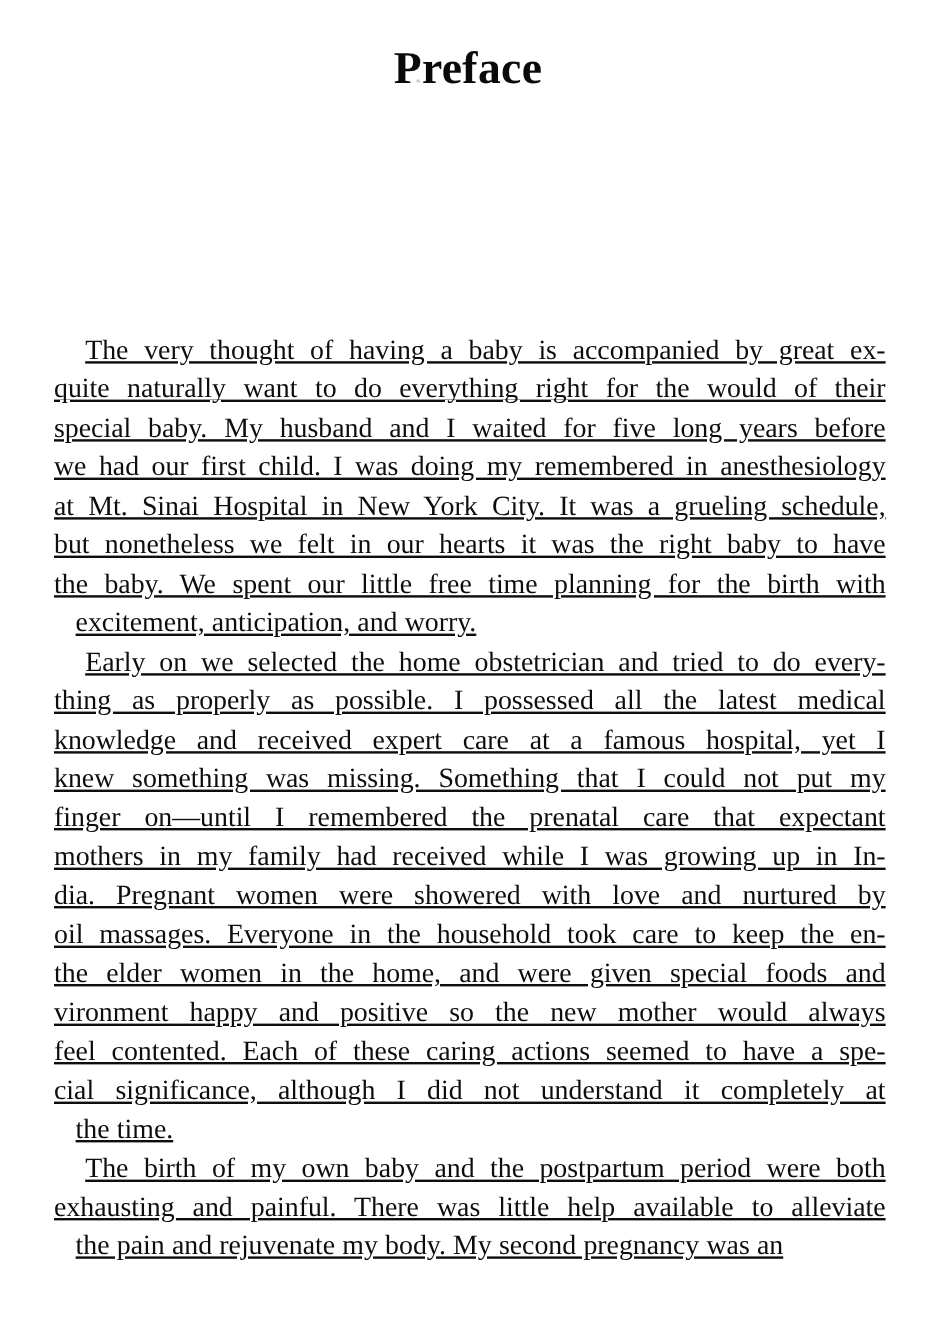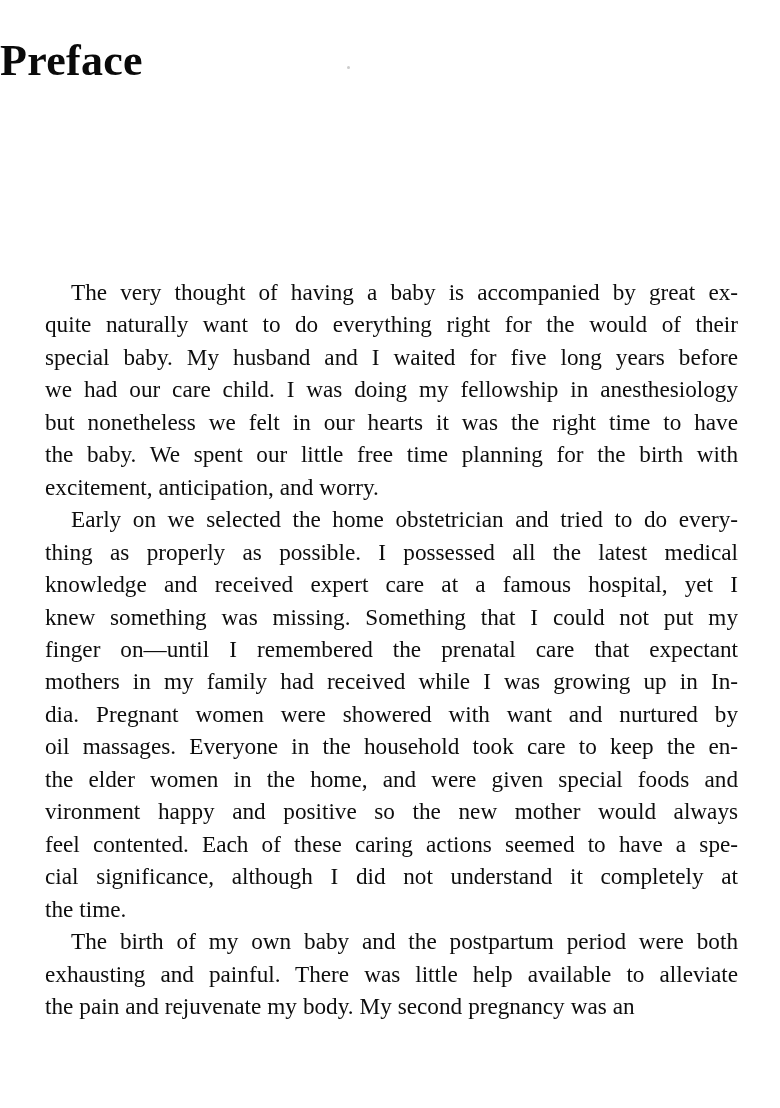--- a/index.html
+++ b/index.html
@@ -24,23 +24,24 @@
     inset: 0;
     background: #ffffff;
   }
 
   
   .chapter-title {
     position: absolute;
     left: 0;
     right: 0;
     top: 8px;
+    text-align: center;
     font-family: "Liberation Serif", "DejaVu Serif", serif;
     font-weight: bold;
-    font-size: 44px;
+    font-size: 38px;
     line-height: 48px;
     letter-spacing: 0.3px;
     color: #0a0a0a;
   }
 
   
   .scan-speck {
     position: absolute;
     left: 347px;
     top: 66px;
@@ -72,55 +73,58 @@
     color: #0d0d0d;
   }
 
   
   .para .ln {
     display: block;
     text-indent: 0;
     text-align: justify;
     text-align-last: justify;
     white-space: pre-wrap;
+    text-decoration: underline;
   }
   .para .ln.first {
     text-indent: 26px;
   }
   .para .ln.last {
     text-align-last: left;
+    margin-left: 18px;
   }
 </style>
 </head>
 <body>
 
 <div class="page">
 
   <h1 class="chapter-title">Preface</h1>
 
   <span class="scan-speck"></span>
 
   <div class="body-text">
     <p class="para">
         <span class="ln first">The very thought of having a baby is accompanied by great ex-</span>
         <span class="ln">quite naturally want to do everything right for the would of their</span>
         <span class="ln">special baby. My husband and I waited for five long years before</span>
-        <span class="ln">we had our care child. I was doing my fellowship in anesthesiology</span>
-        <span class="ln">but nonetheless we felt in our hearts it was the right time to have</span>
+        <span class="ln">we had our first child. I was doing my remembered in anesthesiology</span>
+        <span class="ln">at Mt. Sinai Hospital in New York City. It was a grueling schedule,</span>
+        <span class="ln">but nonetheless we felt in our hearts it was the right baby to have</span>
         <span class="ln">the baby. We spent our little free time planning for the birth with</span>
         <span class="ln last">excitement, anticipation, and worry.</span>
       </p>
     <p class="para">
         <span class="ln first">Early on we selected the home obstetrician and tried to do every-</span>
         <span class="ln">thing as properly as possible. I possessed all the latest medical</span>
         <span class="ln">knowledge and received expert care at a famous hospital, yet I</span>
         <span class="ln">knew something was missing. Something that I could not put my</span>
         <span class="ln">finger on—until I remembered the prenatal care that expectant</span>
         <span class="ln">mothers in my family had received while I was growing up in In-</span>
-        <span class="ln">dia. Pregnant women were showered with want and nurtured by</span>
+        <span class="ln">dia. Pregnant women were showered with love and nurtured by</span>
         <span class="ln">oil massages. Everyone in the household took care to keep the en-</span>
         <span class="ln">the elder women in the home, and were given special foods and</span>
         <span class="ln">vironment happy and positive so the new mother would always</span>
         <span class="ln">feel contented. Each of these caring actions seemed to have a spe-</span>
         <span class="ln">cial significance, although I did not understand it completely at</span>
         <span class="ln last">the time.</span>
       </p>
     <p class="para">
         <span class="ln first">The birth of my own baby and the postpartum period were both</span>
         <span class="ln">exhausting and painful. There was little help available to alleviate</span>

